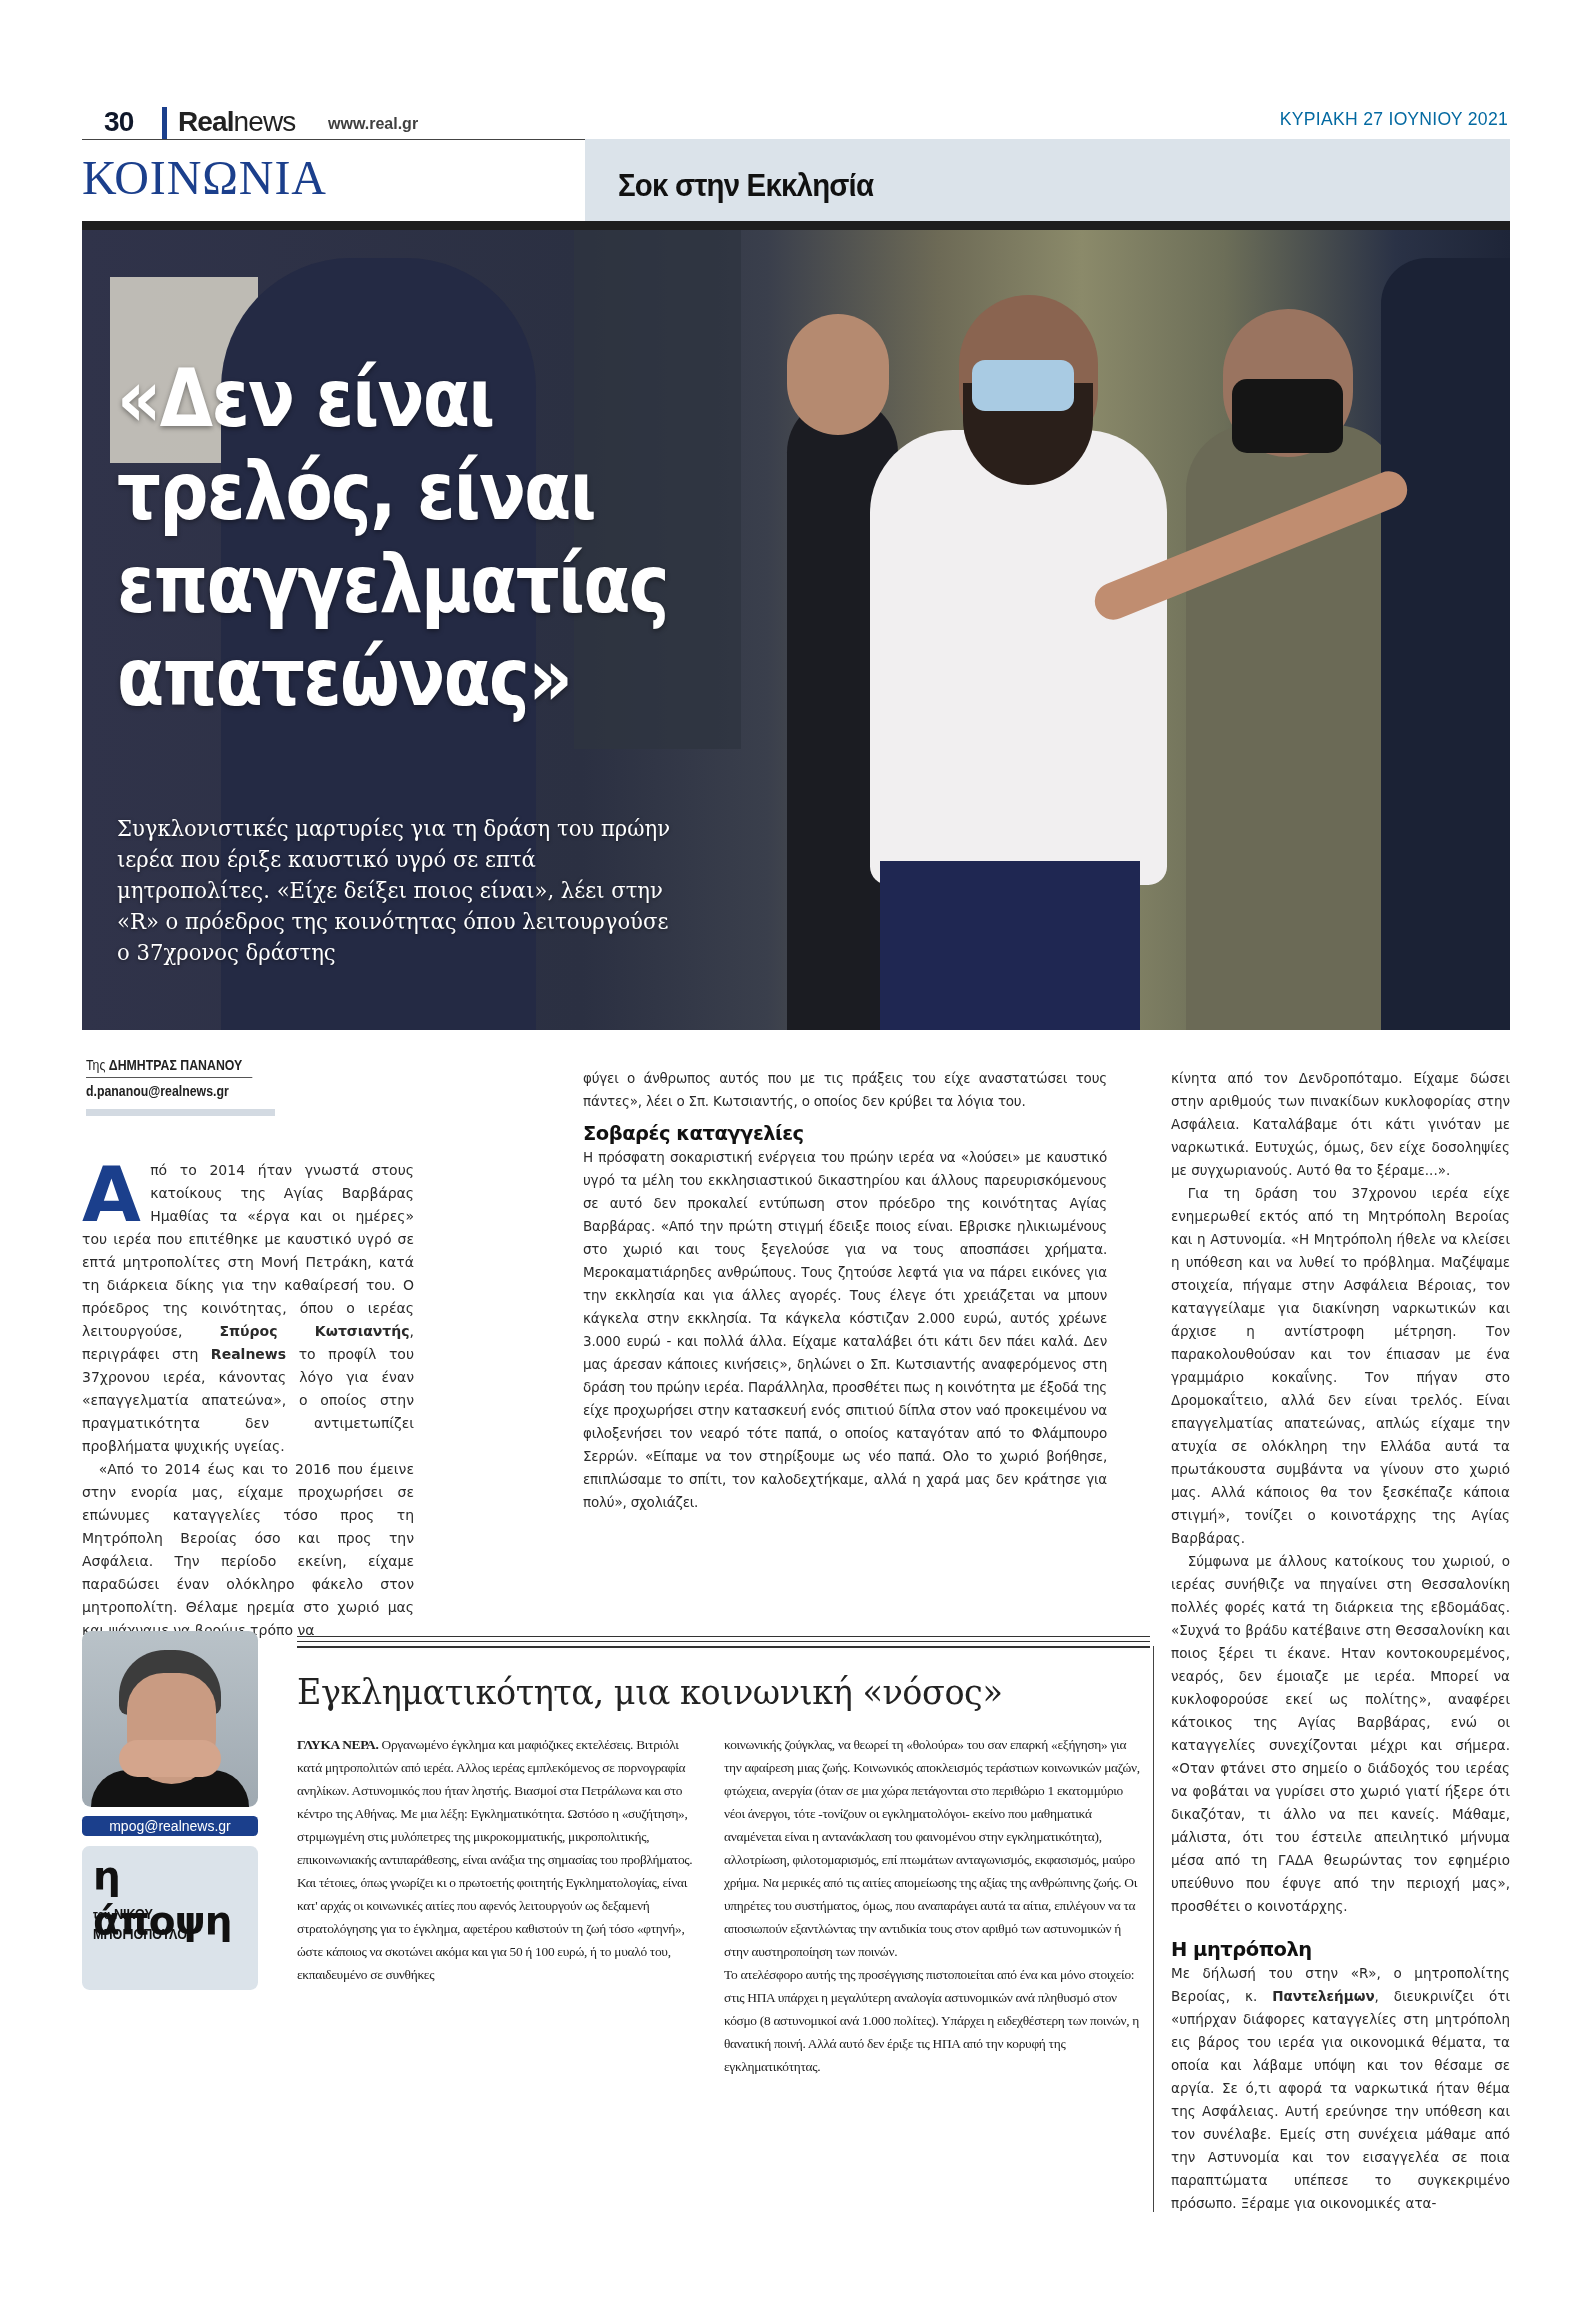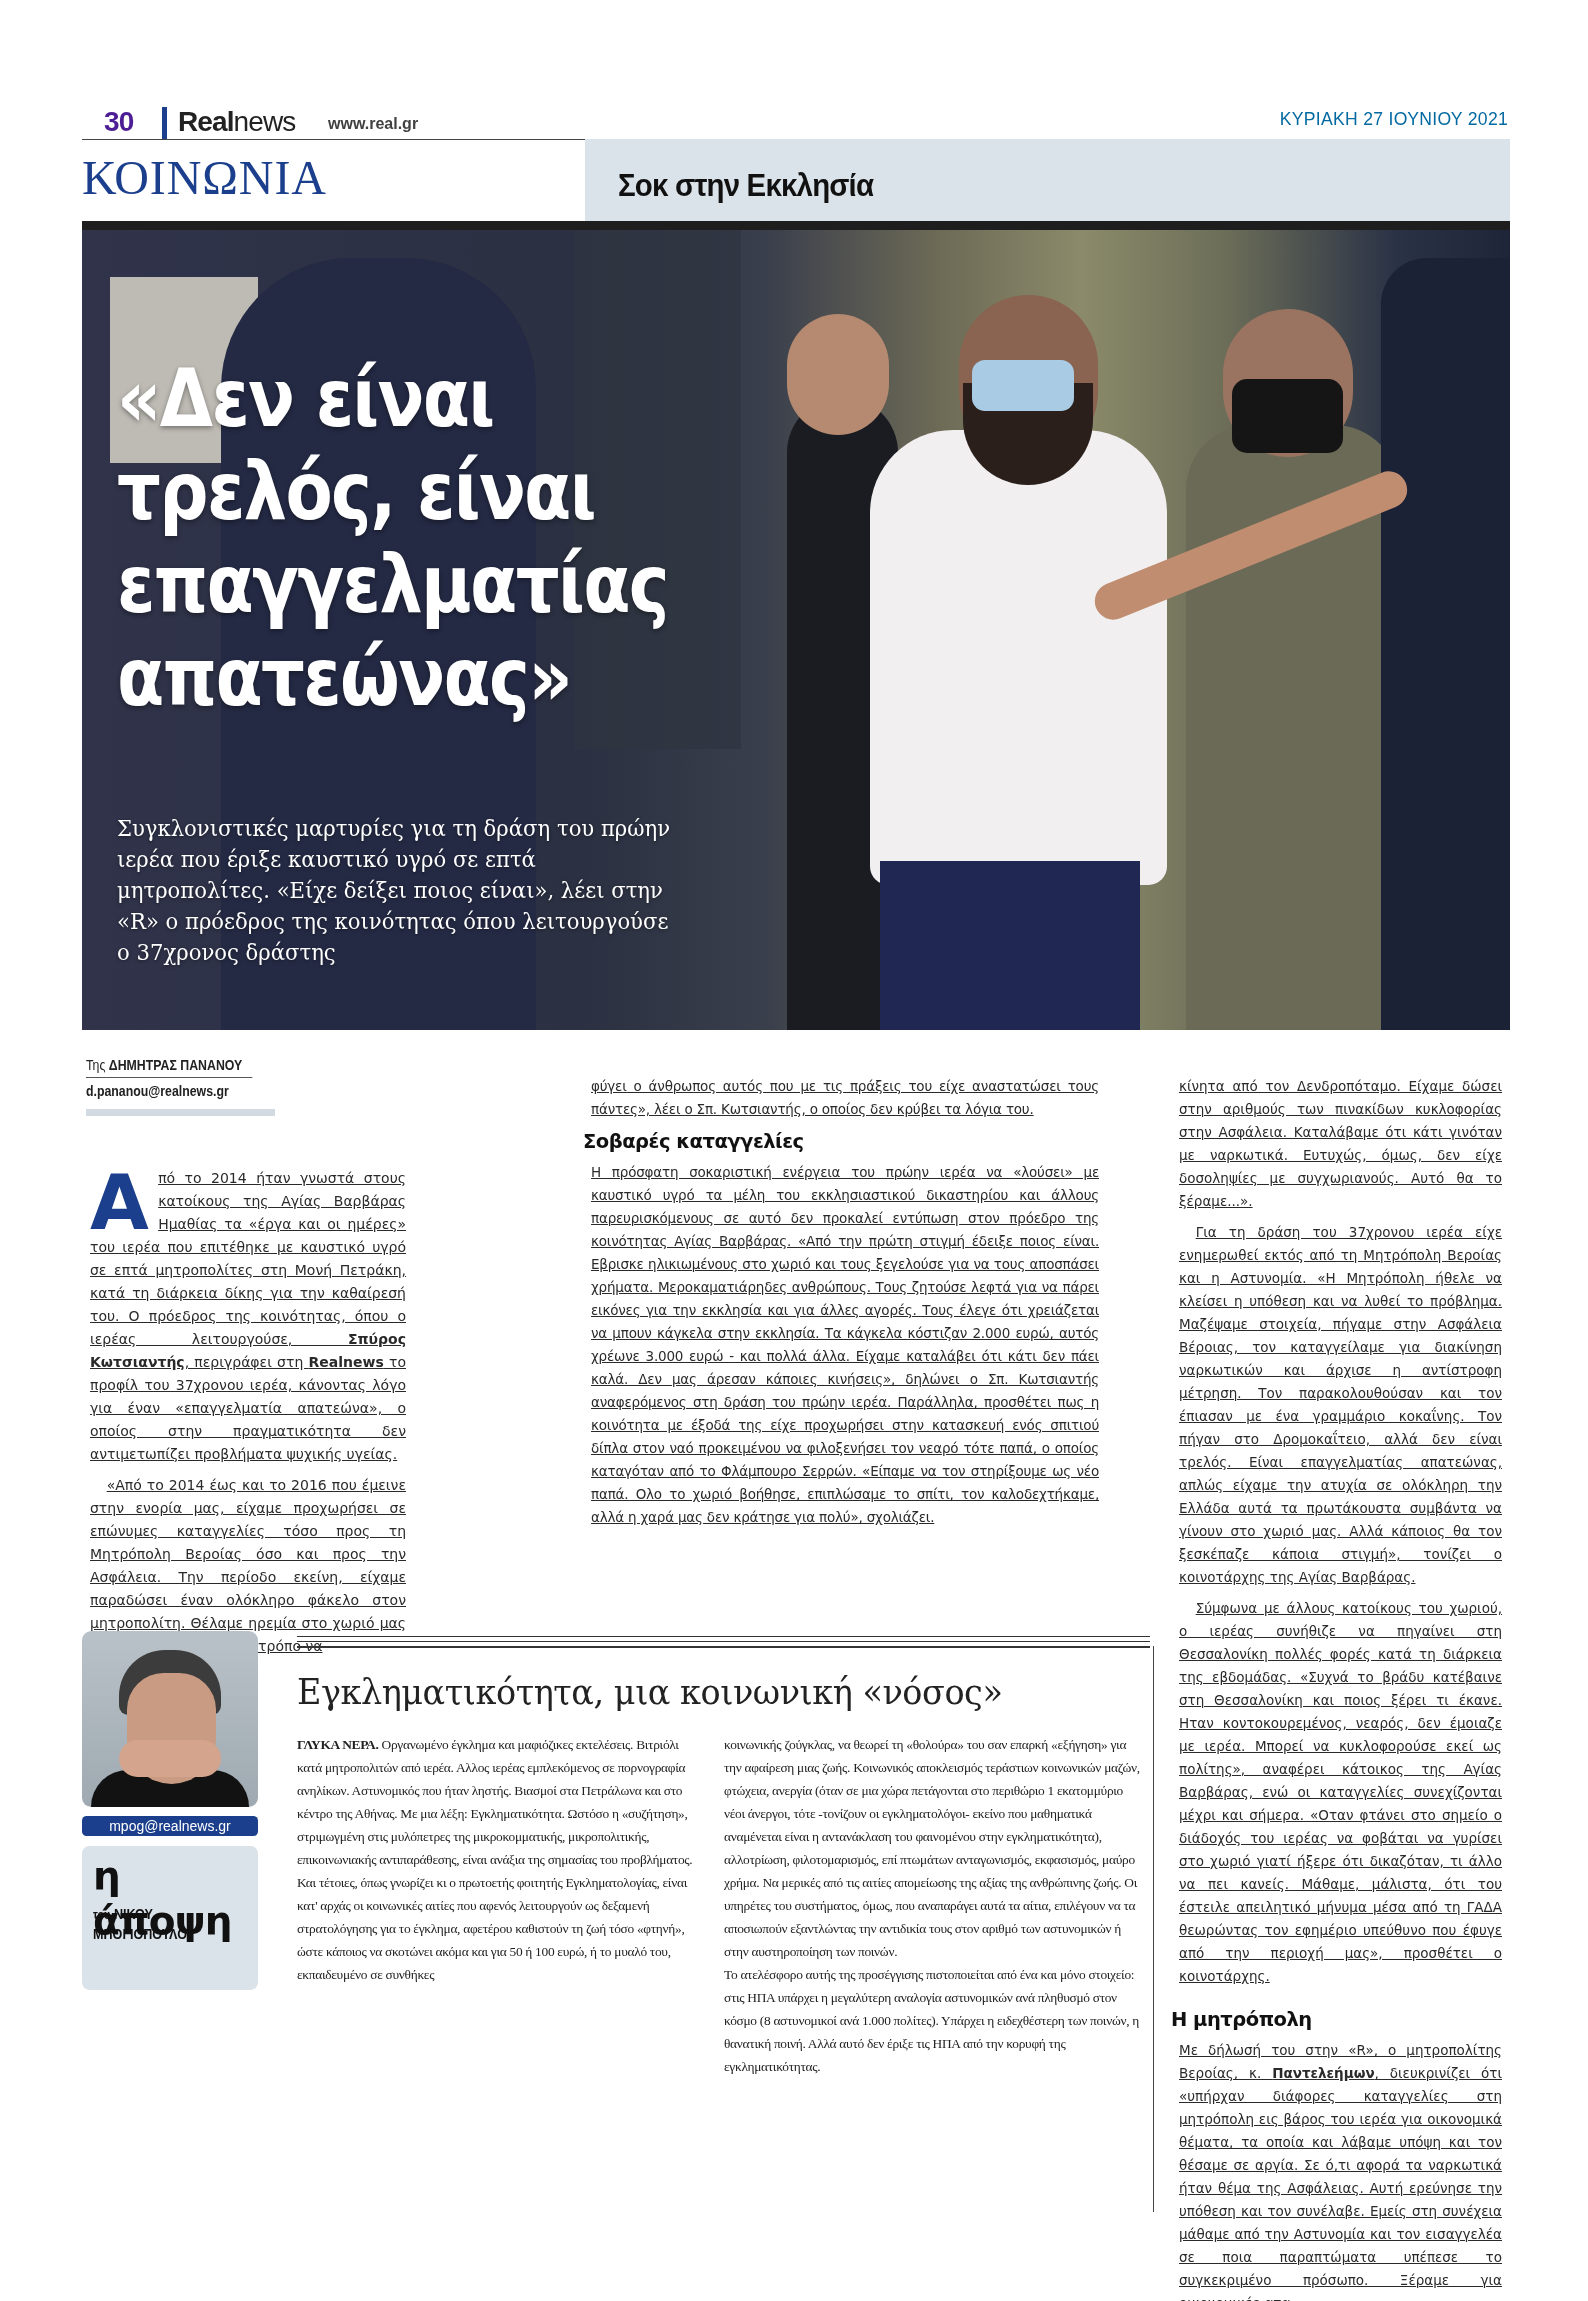--- a/index.html
+++ b/index.html
@@ -1,21 +1,21 @@
 <!DOCTYPE html>
 <html style="font-size:15px"><head>
 <meta charset="utf-8">
 <style>
   html, body { margin: 0; padding: 0; background: #ffffff; }
   body { width: 1589px; height: 2301px; position: relative; overflow: hidden; font-family: "Liberation Sans", sans-serif; color: #222; }
   .abs { position: absolute; }
 
   
   #masthead { left: 82px; top: 100px; width: 1428px; height: 39px; border-bottom: 1.4px solid #444; }
-  #page-num { left: 22px; top: 5.6px; font: bold 28px "Liberation Sans", sans-serif; color: #4c1d95; letter-spacing: -0.9px; }
+  #page-num { left: 22px; top: 5.6px; font: bold 28px "Liberation Sans", sans-serif; color: #0f172a; letter-spacing: -0.9px; }
   #mast-bar { left: 80px; top: 7.4px; width: 4.6px; height: 32px; background: #1b3f8c; }
   #brand { left: 96px; top: 5.6px; font: 28px "Liberation Sans", sans-serif; color: #222; letter-spacing: -0.9px; }
   #brand b { font-weight: bold; }
   #site { left: 246px; top: 15px; font: bold 16px "Liberation Sans", sans-serif; color: #404040; }
   #date { right: 1.9px; top: 9.3px; font: 17.6px "Liberation Sans", sans-serif; color: #0369a1; letter-spacing: 0.3px; }
 
   
   #section-name { left: 82px; top: 150px; font: 48px "Liberation Serif", serif; color: #1b3f8c; letter-spacing: 0.9px; }
   #kicker-band { left: 585px; top: 139px; width: 925px; height: 82px; background: #dbe3ea; }
   #kicker { left: 618px; top: 167px; font: bold 32px "Liberation Sans", sans-serif; color: #111; letter-spacing: -0.9px; transform: scaleX(0.92); transform-origin: left; }
@@ -44,21 +44,21 @@
   #deck { left: 117px; top: 813px; width: 612px; font: 23px "DejaVu Serif", serif; color: #fff; line-height: 31px; text-shadow: 0 0.9px 3.7px rgba(0,0,0,.5); transform: scaleX(0.92); transform-origin: left top; }
 
   
   #byline { left: 86px; top: 1057px; width: 189px; }
   #byline .by { font: 14px "Liberation Sans", sans-serif; color: #222; transform: scaleX(.88); transform-origin: left; white-space: nowrap; padding-bottom: 3.7px; border-bottom: 0.9px solid #555; }
   #byline .by b { font-weight: bold; }
   #byline .mail { font: bold 14px "Liberation Sans", sans-serif; color: #222; padding-top: 5.6px; transform: scaleX(.88); transform-origin: left; }
   #byline .bar { margin-top: 9.3px; height: 7.4px; background: #d3dae2; }
 
   .col { font: 14.4px "DejaVu Sans", sans-serif; color: #2a2a2a; line-height: 23px; text-align: justify; hyphens: auto; }
-  .col p { margin: 8px; text-indent: 16.7px; text-decoration: underline; }
+  .col p { margin: 0; text-indent: 16.7px; }
   .col p.noind { text-indent: 0; }
   .col h3 { font: bold 19.5px "DejaVu Sans", sans-serif; margin: 9.3px 0 0.9px; color: #111; letter-spacing: -0.5px; }
   .col b { font-weight: bold; }
   #col1 { left: 82px; top: 1159px; width: 332px; font-size: 14px; }
   #col1 .dropcap { float: left; font: bold 76px "DejaVu Sans", sans-serif; color: #1b3f8c; line-height: 63px; margin: 3.7px 9.3px 0 0; }
   #col2 { left: 583px; top: 1067px; width: 524px; font-size: 13.5px; letter-spacing: -0.2px; }
   #col3 { left: 1171px; top: 1067px; width: 339px; font-size: 13.5px; }
 
   
   #op-photo { left: 82px; top: 1631px; width: 176px; height: 176px; border-radius: 9.3px; overflow: hidden;

